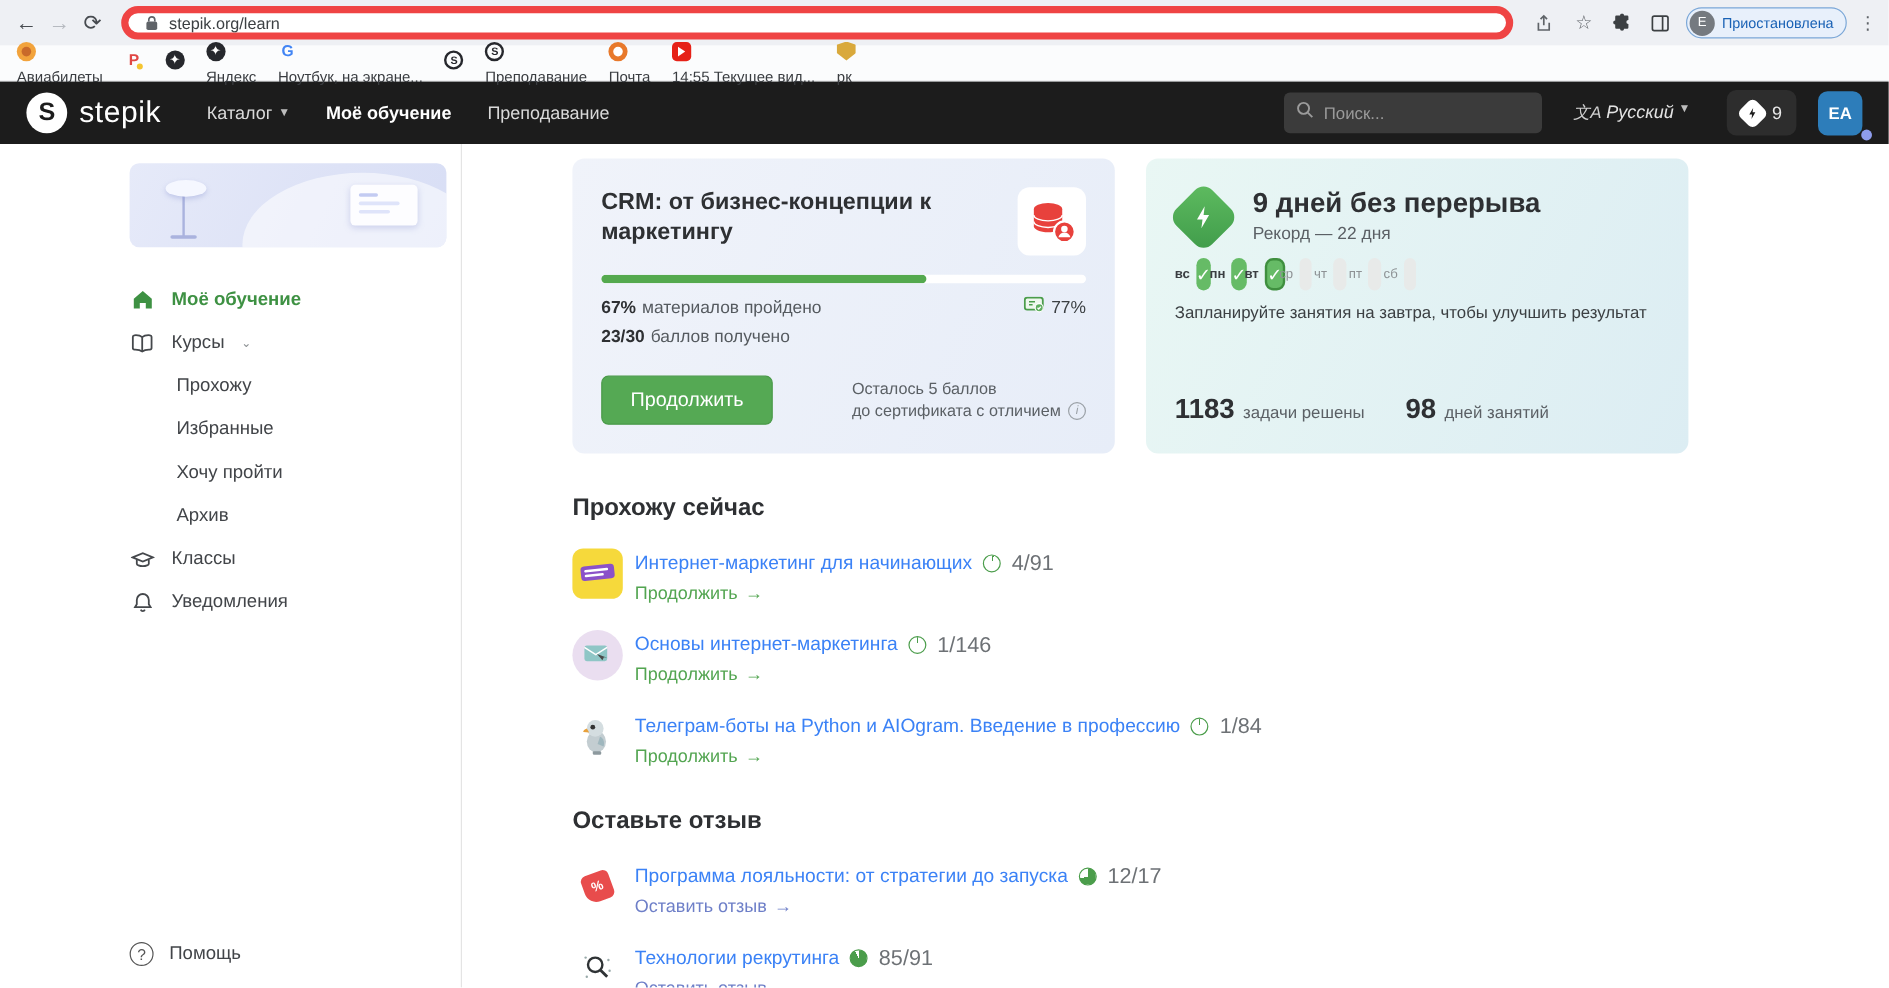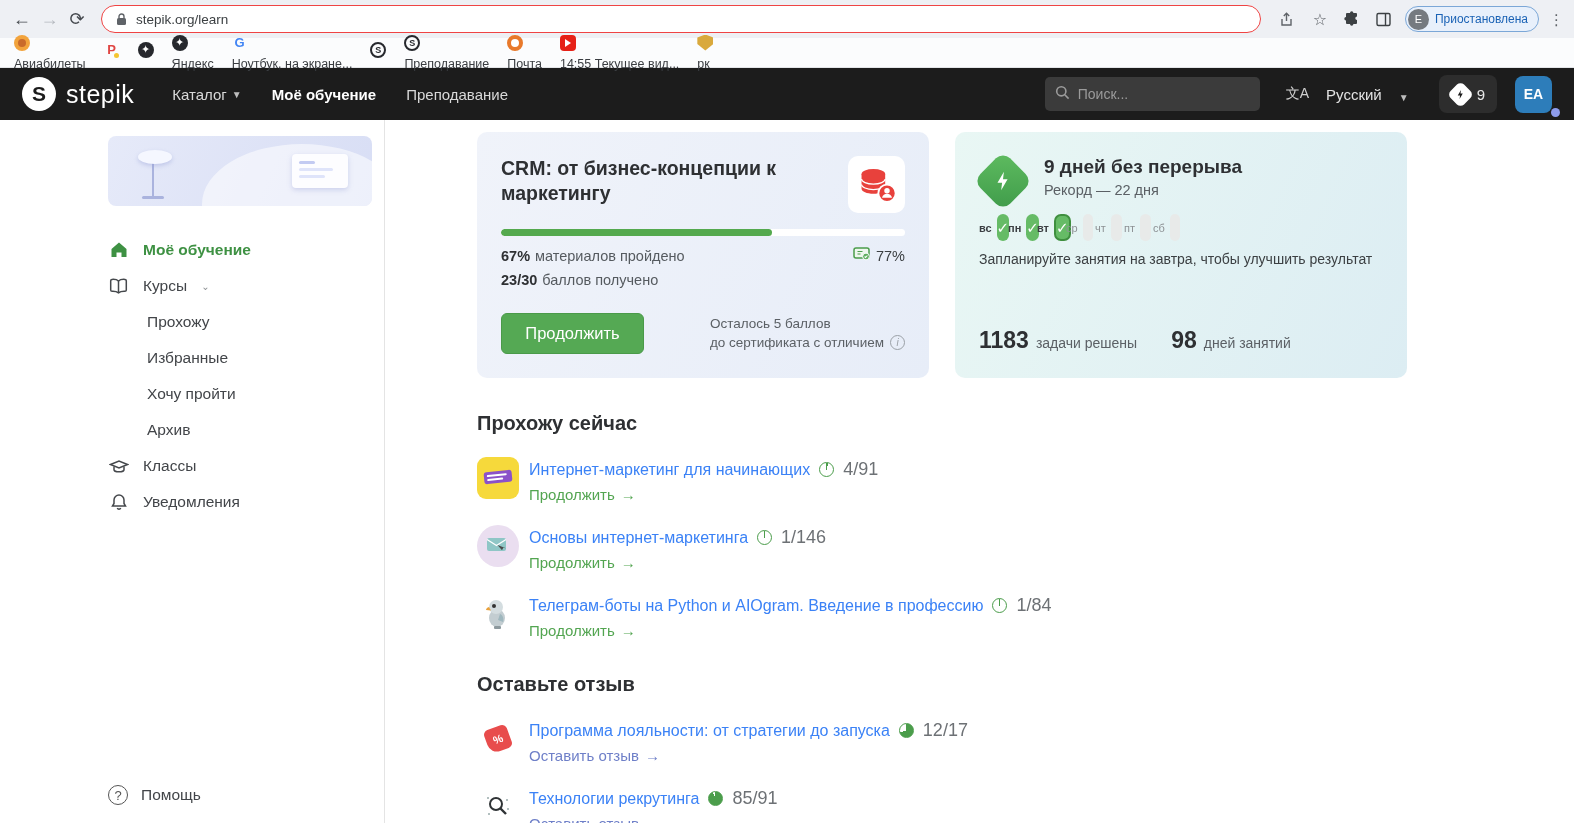--- a/index.html
+++ b/index.html
@@ -4,21 +4,21 @@
 <style>
   * { margin:0; padding:0; box-sizing:border-box; }
   html,body { width:1574px; height:823px; overflow:hidden; background:#fff;
     font-family:"Liberation Sans","DejaVu Sans",sans-serif; }
 
   
   .chrome-top { height:38px; background:#eef0f4; display:flex; align-items:center; padding:0 10px; gap:4px; }
   .nav-btn { width:28px; height:28px; border-radius:50%; display:flex; align-items:center; justify-content:center;
     font-size:18px; color:#474b50; cursor:pointer; }
   .nav-btn.disabled { color:#b6bac0; }
-  .url-pill { flex:0 0 1160px; height:28px; background:#fff; border:1px solid #ef4444; border-radius:14px;
+  .url-pill { flex:0 0 1160px; height:28px; background:#fff; border:6px solid #ef4444; border-radius:14px;
     display:flex; align-items:center; padding:0 14px; gap:9px; margin-left:8px; }
   .lock-icon svg { display:block; }
   .url-text { font-size:13.5px; color:#3c4043; }
   .chrome-right { display:flex; align-items:center; gap:10px; margin-left:12px; }
   .chrome-ico { width:22px; height:22px; display:flex; align-items:center; justify-content:center; color:#5f6368; cursor:pointer; }
   .profile-chip { height:26px; border:1.5px solid #7ba7d7; background:#e8f0fb; border-radius:14px;
     display:flex; align-items:center; gap:6px; padding:0 10px 0 2px; cursor:pointer; }
   .profile-chip .pc-avatar { width:21px; height:21px; border-radius:50%; background:#757a80; color:#fff;
     font-size:11px; display:flex; align-items:center; justify-content:center; }
   .profile-chip .pc-label { font-size:12px; color:#1a62b5; }
@@ -49,21 +49,21 @@
   .logo-word { color:#fff; font-size:25px; letter-spacing:.5px; }
   .hnav { display:flex; align-items:center; gap:30px; margin-left:38px; }
   .hnav-item { color:#d9d9d9; font-size:15px; cursor:pointer; display:flex; align-items:center; gap:5px; }
   .hnav-item.active { color:#fff; font-weight:bold; }
   .chev { font-size:10px; color:#bdbdbd; }
   .hspacer { flex:1; }
   .search-box { width:215px; height:34px; background:#3b3b3b; border-radius:5px; display:flex; align-items:center;
     padding:0 10px; gap:8px; }
   .search-box input { background:transparent; border:none; outline:none; color:#e6e6e6; font-size:14px; width:100%; }
   .search-box input::placeholder { color:#9b9b9b; }
-  .lang { display:flex; align-items:flex-end; gap:17px; color:#e3e3e3; font-size:15px; margin-left:26px; cursor:pointer; }
+  .lang { display:flex; align-items:flex-start; gap:4px; color:#e3e3e3; font-size:15px; margin-left:26px; cursor:pointer;font-style:italic; }
   .lang-ico { font-size:14px; color:#cfcfcf; }
   .streak-chip { margin-left:30px; background:#2d2d2d; border-radius:8px; height:38px; padding:0 12px;
     display:flex; align-items:center; gap:7px; cursor:pointer; }
   .streak-chip .mini-diamond { width:19px; height:19px; background:#fff; border-radius:5px; transform:rotate(45deg);
     display:flex; align-items:center; justify-content:center; }
   .streak-chip .mini-diamond svg { transform:rotate(-45deg); }
   .streak-chip .cnt { color:#e8e8e8; font-size:15px; }
   .avatar { margin-left:18px; width:37px; height:37px; background:#2d7dba; border-radius:8px; color:#fff; font-size:14px;
     font-weight:bold; display:flex; align-items:center; justify-content:center; position:relative; cursor:pointer; }
   .avatar .dot { position:absolute; right:-8px; bottom:-4px; width:9px; height:9px; background:#8e9cec; border-radius:50%; }
@@ -113,21 +113,21 @@
     font-size:16.5px; display:flex; align-items:center; justify-content:center; cursor:pointer; }
   .crm-note { margin-left:auto; font-size:13.5px; color:#5b6065; line-height:1.35; text-align:left; }
   .crm-note .irow { display:flex; align-items:center; gap:6px; }
   .info-ico { width:15px; height:15px; border:1.3px solid #9aa0a6; border-radius:50%; color:#9aa0a6; font-size:10px;
     display:flex; align-items:center; justify-content:center; font-style:italic; cursor:pointer; }
 
   .streak-head { display:flex; gap:17px; }
   .diamond { width:42px; height:42px; margin:4px 3px 0 3px; background:linear-gradient(135deg,#5fbc60,#3f9b4a); border-radius:10px;
     transform:rotate(45deg); display:flex; align-items:center; justify-content:center; }
   .diamond svg { transform:rotate(-45deg); }
-  .streak-title { font-size:19px; font-weight:bold; color:#2e3033; }
+  .streak-title { font-size:23px; font-weight:bold; color:#2e3033; }
   .streak-record { font-size:14.5px; color:#5b6065; margin-top:4px; }
   .days { display:flex; gap:2px; margin-top:12px; }
   .day { width:27px; display:flex; flex-direction:row; align-items:center; gap:5px; }
   .day-lbl { font-size:11px; font-weight:bold; color:#3b3e42; }
   .day.off .day-lbl { color:#8d9194; font-weight:normal; }
   .day-sq { width:27px; height:27px; border-radius:7px; background:#e8eae9; }
   .day.done .day-sq { background:#66bb66; display:flex; align-items:center; justify-content:center; color:#fff; font-size:15px; font-weight:bold; }
   .day.today .day-sq { border:2px solid #3f8f3f; }
   .streak-tip { margin-top:10px; font-size:14px; color:#3c4043; }
   .streak-stats { margin-top:auto; display:flex; gap:34px; align-items:baseline; }

